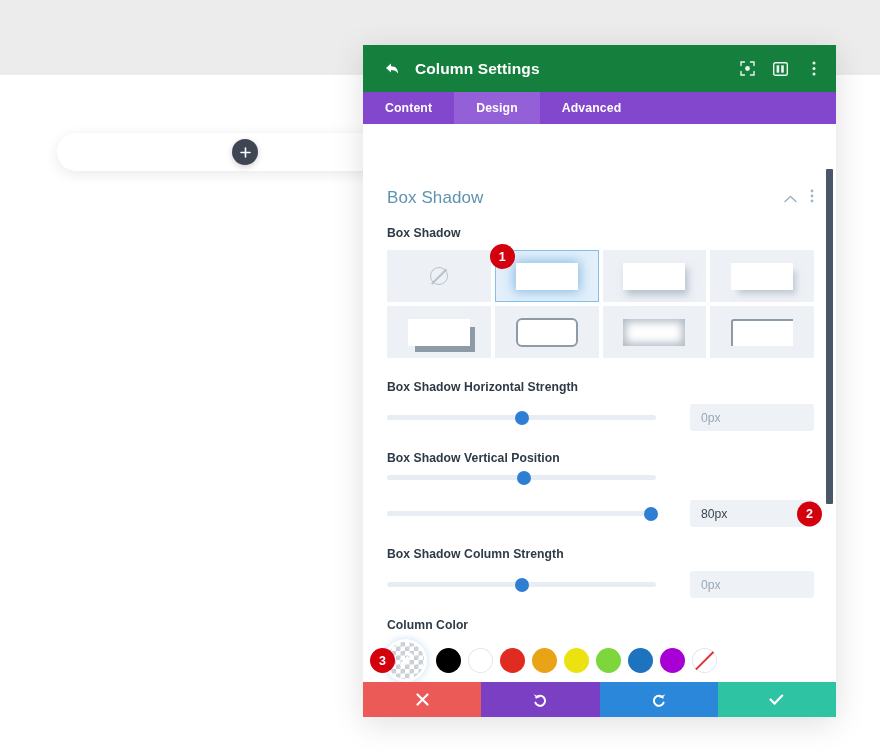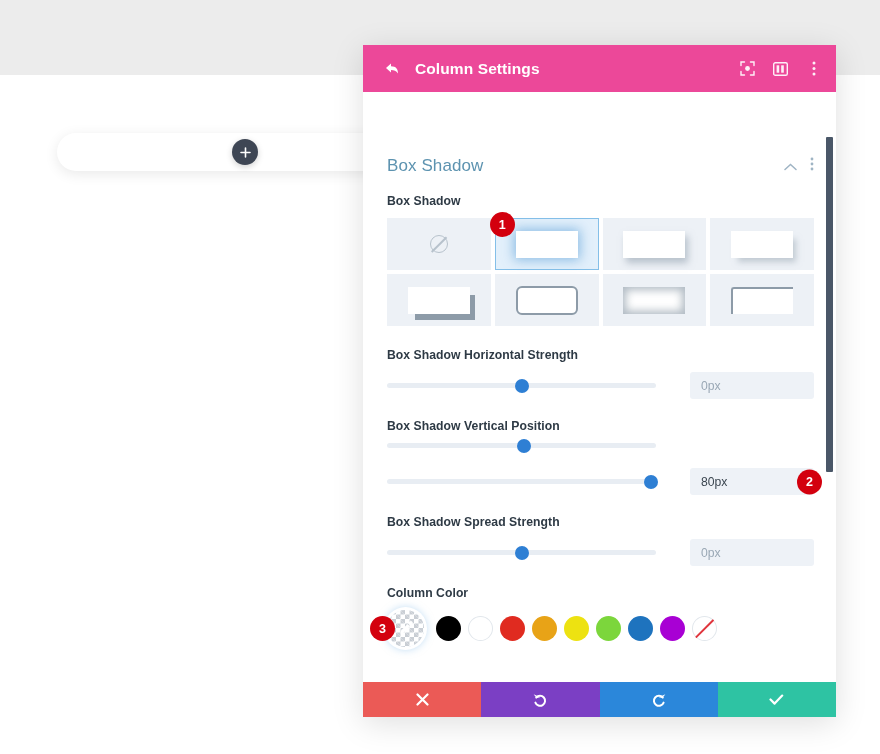--- a/index.html
+++ b/index.html
@@ -35,21 +35,21 @@
     position: absolute; left: 363px; top: 45px;
     width: 473px; height: 672px;
     background: #ffffff;
     box-shadow: 0 6px 30px rgba(0,0,0,0.13);
     display: flex; flex-direction: column;
     overflow: hidden;
   }
 
   
   .modal-header {
-    height: 47px; background: #ec4899;
+    height: 47px; background: #15803d;
     display: flex; align-items: center; padding: 0 14px 0 18px;
     flex-shrink: 0;
   }
   .back-icon { width: 20px; height: 20px; flex-shrink: 0; }
   .modal-title {
     color: #ffffff; font-size: 15.5px; font-weight: bold;
     margin-left: 14px; flex: 1; letter-spacing: .1px;
   }
   .header-icons { display: flex; align-items: center; gap: 16px; }
   .hdr-icon {
@@ -245,20 +245,25 @@
       <span class="hdr-icon">
         <svg width="4" height="15" viewBox="0 0 4 15">
           <circle cx="2" cy="2" r="1.5" fill="#ffffff"></circle>
           <circle cx="2" cy="7.5" r="1.5" fill="#ffffff"></circle>
           <circle cx="2" cy="13" r="1.5" fill="#ffffff"></circle>
         </svg>
       </span>
     </span>
   </div>
 
+  <div class="tab-bar">
+    <div class="tab">Content</div>
+    <div class="tab active">Design</div>
+    <div class="tab">Advanced</div>
+  </div>
 
   <div class="modal-body">
     <div class="body-inner">
 
       <div class="section-head">
         <span class="section-title">Box Shadow</span>
         <span class="section-ctrl">
           <span class="chev-up">
             <svg width="13" height="8" viewBox="0 0 13 8">
               <path d="M1 6.5 L6.5 1.5 L12 6.5" stroke="#9fb4c4" stroke-width="1.5" fill="none" stroke-linecap="round"></path>
@@ -326,21 +331,21 @@
         <div class="slider-line">
           <div class="track">
             <span class="knob" style="left:98%;"></span>
           </div>
           <div class="num-box filled">80px</div>
           <span class="badge" style="right:-8px; top:50%; transform:translateY(-50%);">2</span>
         </div>
       </div>
 
       <div class="slider-row">
-        <div class="field-label">Box Shadow Spread Strength</div>
+        <div class="field-label">Box Shadow Column Strength</div>
         <div class="slider-line">
           <div class="track">
             <span class="knob" style="left:50%;"></span>
           </div>
           <div class="num-box">0px</div>
         </div>
       </div>
 
       <div class="field-label color-label">Column Color</div>
       <div class="swatch-row">

